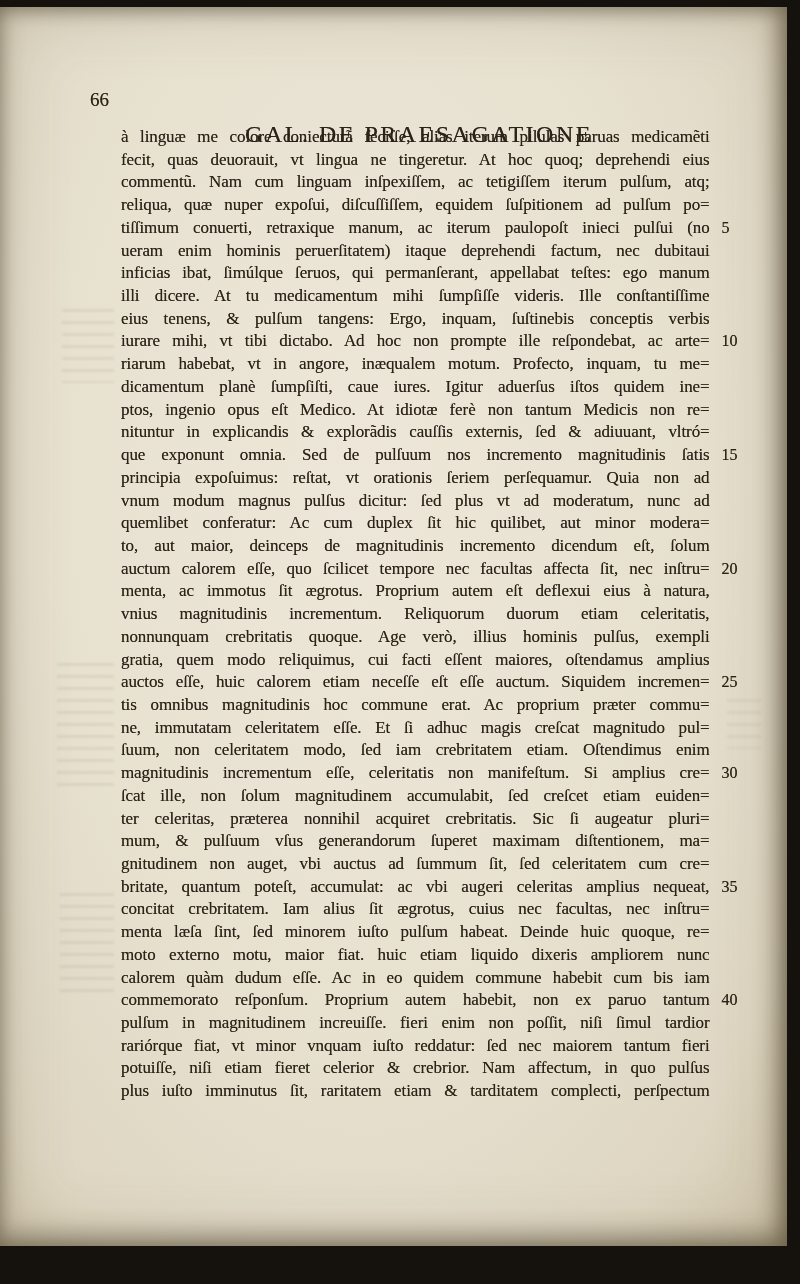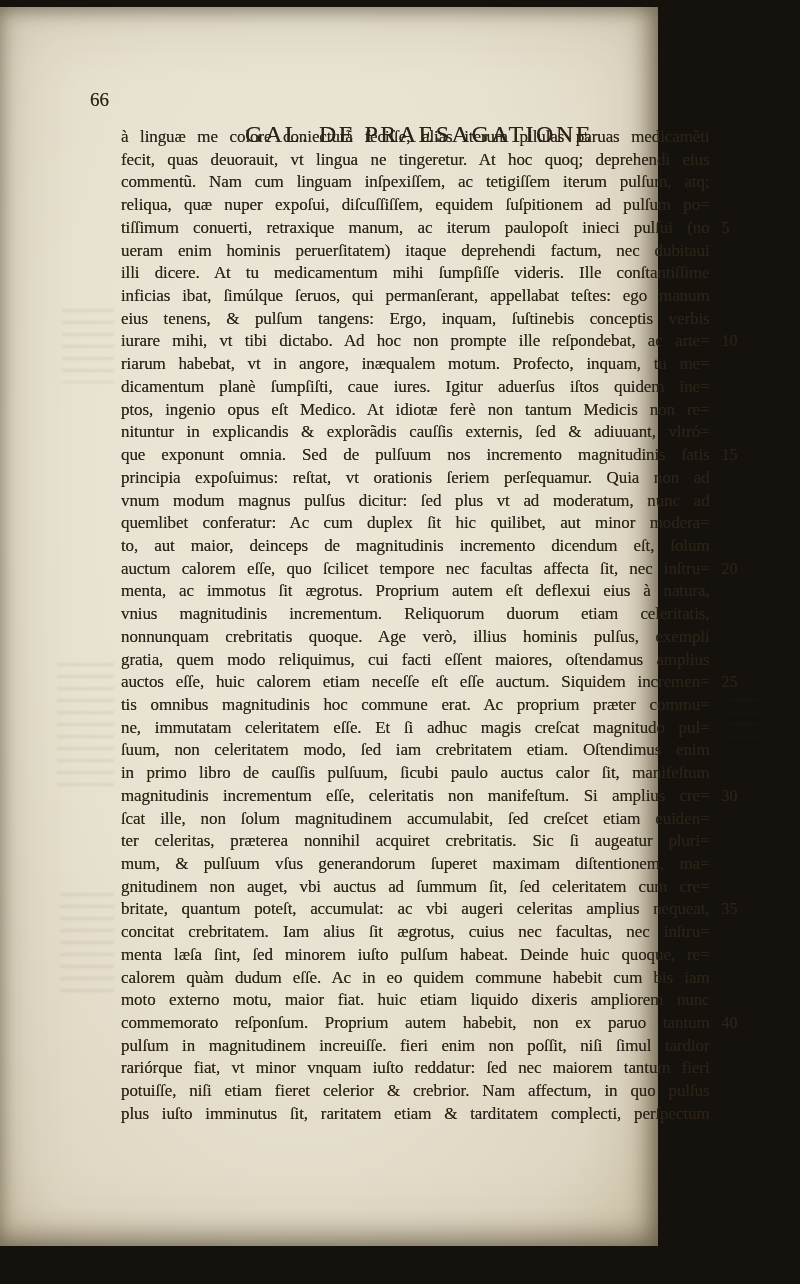--- a/index.html
+++ b/index.html
@@ -5,21 +5,21 @@
   html,body{margin:0;padding:0;}
   body{
     width:800px;height:1284px;
     background:#15120d;
     overflow:hidden;
     position:relative;
     font-family:"Liberation Serif","DejaVu Serif",serif;
   }
   
   .page{
-    position:absolute;left:0;top:7px;width:658px;height:1239px;
+    position:absolute;left:0;top:7px;width:787px;height:1239px;
     background:
       radial-gradient(ellipse at 46% 38%, #ece7d8 0%, #e7e1d0 50%, #ded6c2 82%, #cfc5ab 100%);
     box-shadow:
       inset 0 0 70px rgba(92,76,46,0.22),
       inset -10px 0 22px rgba(58,48,28,0.38),
       inset 0 -12px 24px rgba(58,48,28,0.32),
       inset 0 6px 14px rgba(58,48,28,0.18);
     text-decoration: underline;
   }
   
@@ -88,25 +88,25 @@
       </div>
       <div class="line">
         <div class="ltext">tiſſimum conuerti, retraxique manum, ac iterum paulopoſt inieci pulſui (no</div>
         <div class="lnum">5</div>
       </div>
       <div class="line">
         <div class="ltext">ueram enim hominis peruerſitatem) itaque deprehendi factum, nec dubitaui</div>
         <div class="lnum"></div>
       </div>
       <div class="line">
+        <div class="ltext">inficias ibat, ſimúlque ſeruos, qui permanſerant, appellabat teſtes: ego manum</div>
+        <div class="lnum"></div>
+      </div>
+      <div class="line">
         <div class="ltext">illi dicere. At tu medicamentum mihi ſumpſiſſe videris. Ille conſtantiſſime</div>
-        <div class="lnum"></div>
-      </div>
-      <div class="line">
-        <div class="ltext">inficias ibat, ſimúlque ſeruos, qui permanſerant, appellabat teſtes: ego manum</div>
         <div class="lnum"></div>
       </div>
       <div class="line">
         <div class="ltext">eius tenens, &amp; pulſum tangens: Ergo, inquam, ſuſtinebis conceptis verbis</div>
         <div class="lnum"></div>
       </div>
       <div class="line">
         <div class="ltext">iurare mihi, vt tibi dictabo. Ad hoc non prompte ille reſpondebat, ac arte=</div>
         <div class="lnum">10</div>
       </div>
@@ -176,24 +176,20 @@
       </div>
       <div class="line">
         <div class="ltext">ne, immutatam celeritatem eſſe. Et ſi adhuc magis creſcat magnitudo pul=</div>
         <div class="lnum"></div>
       </div>
       <div class="line">
         <div class="ltext">ſuum, non celeritatem modo, ſed iam crebritatem etiam. Oſtendimus enim</div>
         <div class="lnum"></div>
       </div>
       <div class="line">
-        <div class="ltext">in primo libro de cauſſis pulſuum, ſicubi paulo auctus calor ſit, manifeſtum</div>
-        <div class="lnum"></div>
-      </div>
-      <div class="line">
         <div class="ltext">magnitudinis incrementum eſſe, celeritatis non manifeſtum. Si amplius cre=</div>
         <div class="lnum">30</div>
       </div>
       <div class="line">
         <div class="ltext">ſcat ille, non ſolum magnitudinem accumulabit, ſed creſcet etiam euiden=</div>
         <div class="lnum"></div>
       </div>
       <div class="line">
         <div class="ltext">ter celeritas, præterea nonnihil acquiret crebritatis. Sic ſi augeatur pluri=</div>
         <div class="lnum"></div>
@@ -212,25 +208,25 @@
       </div>
       <div class="line">
         <div class="ltext">concitat crebritatem. Iam alius ſit ægrotus, cuius nec facultas, nec inſtru=</div>
         <div class="lnum"></div>
       </div>
       <div class="line">
         <div class="ltext">menta læſa ſint, ſed minorem iuſto pulſum habeat. Deinde huic quoque, re=</div>
         <div class="lnum"></div>
       </div>
       <div class="line">
+        <div class="ltext">moto externo motu, maior fiat. huic etiam liquido dixeris ampliorem nunc</div>
+        <div class="lnum"></div>
+      </div>
+      <div class="line">
         <div class="ltext">calorem quàm dudum eſſe. Ac in eo quidem commune habebit cum bis iam</div>
-        <div class="lnum"></div>
-      </div>
-      <div class="line">
-        <div class="ltext">moto externo motu, maior fiat. huic etiam liquido dixeris ampliorem nunc</div>
         <div class="lnum"></div>
       </div>
       <div class="line">
         <div class="ltext">commemorato reſponſum. Proprium autem habebit, non ex paruo tantum</div>
         <div class="lnum">40</div>
       </div>
       <div class="line">
         <div class="ltext">pulſum in magnitudinem increuiſſe. fieri enim non poſſit, niſi ſimul tardior</div>
         <div class="lnum"></div>
       </div>

